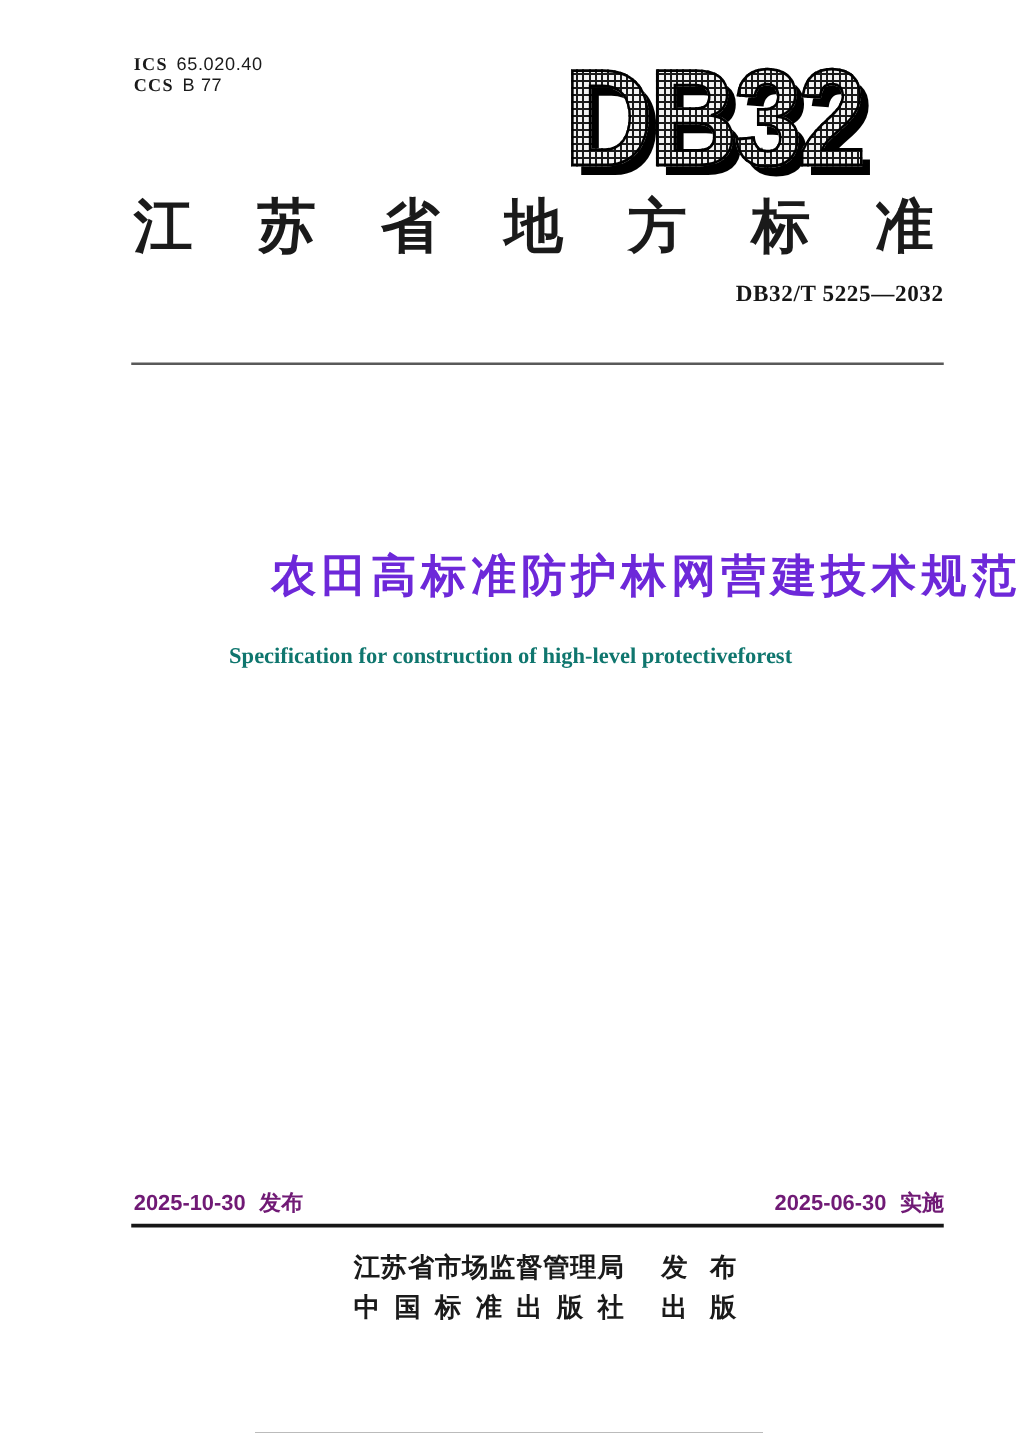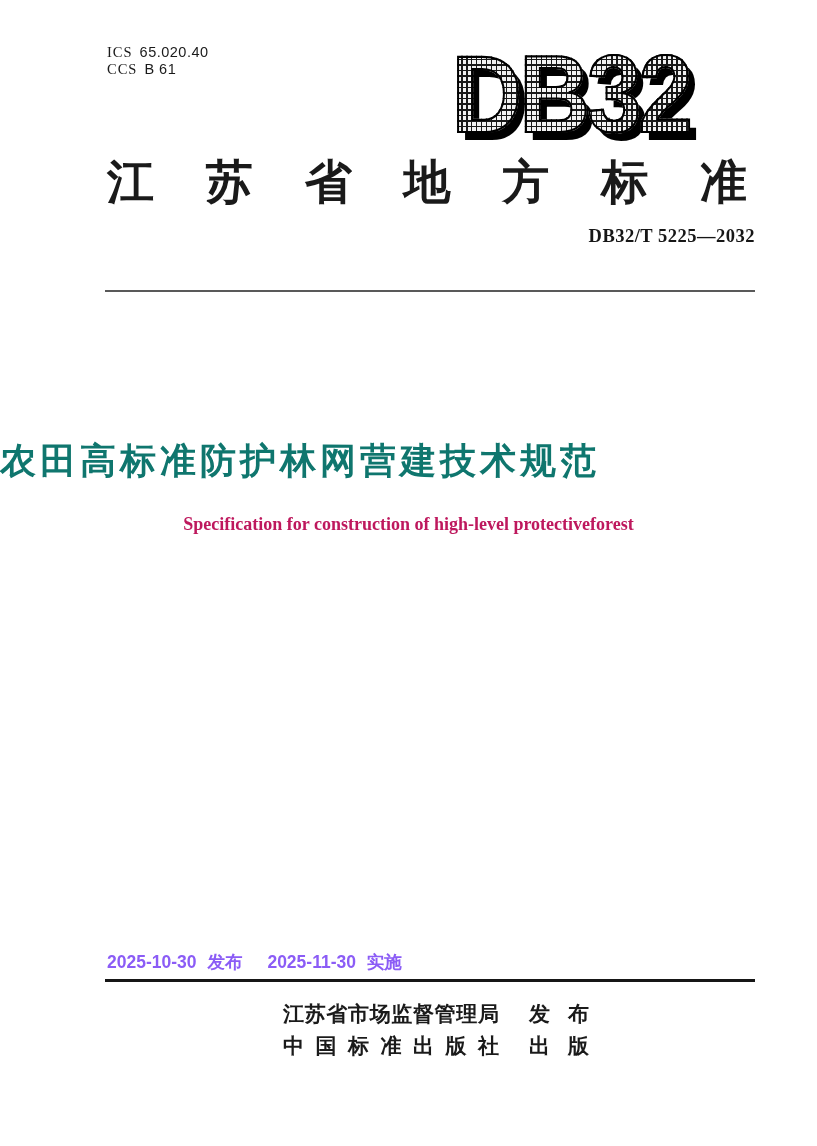--- a/index.html
+++ b/index.html
@@ -23,21 +23,21 @@
     position: absolute;
     left: 107px;
     top: 44px;
     font-size: 14.5px;
     line-height: 17px;
     color: #1a1a1a;
     white-space: nowrap;
   }
   .ics-block .lbl {
     font-family: "Liberation Serif", serif;
-    font-weight: normal;
+    font-weight: bold;
     letter-spacing: 1px;
     margin-right: 7px;
   }
   .ics-block .val {
     font-family: Liberation Sans, sans-serif;
     font-weight: normal;
     letter-spacing: 0.5px;
   }
 
   
@@ -116,57 +116,56 @@
     height: 2.5px;
     background: #161616;
   }
 
   
   .doc-title {
     position: absolute;
     left: 0;
     right: 0;
     top: 437px;
-    text-align: left;
+    text-align: right;
     font-family: "Liberation Sans", "DejaVu Sans", sans-serif;
     font-weight: bold;
     font-size: 36px;
     letter-spacing: 4px;
-    color: #0f766e;
+    color: #6d28d9;
     white-space: nowrap;
   }
 
   
   .doc-subtitle {
     position: absolute;
     left: 0;
     right: 0;
     top: 509px;
     text-align: center;
     font-family: "Liberation Serif", "DejaVu Serif", serif;
     font-weight: bold;
     font-size: 18px;
     line-height: 30px;
-    color: #be185d;
+    color: #0f766e;
   }
 
   
   .dates-row {
     position: absolute;
     left: 107px;
     top: 950px;
     width: 648px;
     display: flex;
-    justify-content: flex-start;
+    justify-content: space-between;
     font-family: "Liberation Sans", "DejaVu Sans", sans-serif;
     font-weight: bold;
     font-size: 17.5px;
-    color: #8b5cf6;
-    white-space: nowrap;
-    gap: 25px;
+    color: #701a75;
+    white-space: nowrap;
   }
   .dates-row .date-group span { margin-right: 6px; }
   .dates-row .date-group span:last-child { margin-right: 0; }
 
   
   .publishers {
     position: absolute;
     left: 283px;
     top: 1000px;
     width: 306px;
@@ -195,21 +194,21 @@
 </head>
 <body>
 
 <div class="page">
 
   <div class="ics-block">
     <div>
       <span class="lbl">ICS</span><span class="val">65.020.40</span>
     </div>
     <div>
-      <span class="lbl">CCS</span><span class="val">B 61</span>
+      <span class="lbl">CCS</span><span class="val">B 77</span>
     </div>
   </div>
 
   <div class="db32-logo">
     <span class="db32-shadow">DB32</span>
     <span class="db32-face">DB32</span>
   </div>
 
   <div class="province-title">
       <span>江</span>
@@ -230,21 +229,21 @@
   <div class="doc-subtitle">
     <div>Specification for construction of high-level protectiveforest</div>
   </div>
 
   <div class="dates-row">
     <div class="date-group">
       <span>2025-10-30</span>
       <span>发布</span>
     </div>
     <div class="date-group">
-      <span>2025-11-30</span>
+      <span>2025-06-30</span>
       <span>实施</span>
     </div>
   </div>
 
   <div class="rule-bottom"></div>
 
   <div class="publishers">
     <div class="publisher-row">
       <span class="org">
           <span>江</span>

